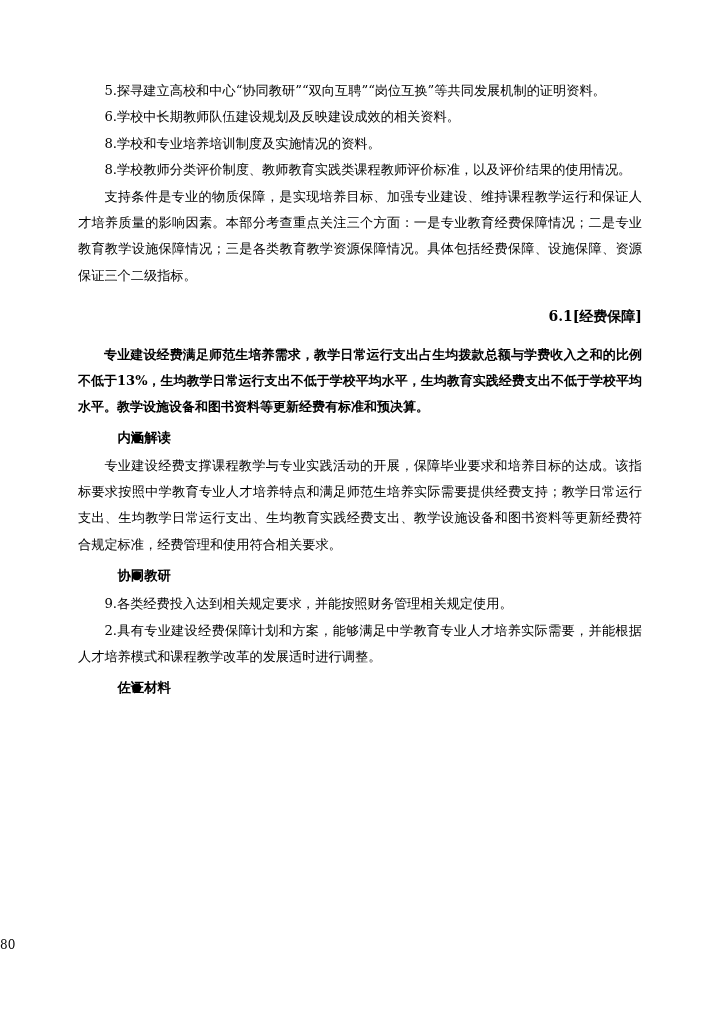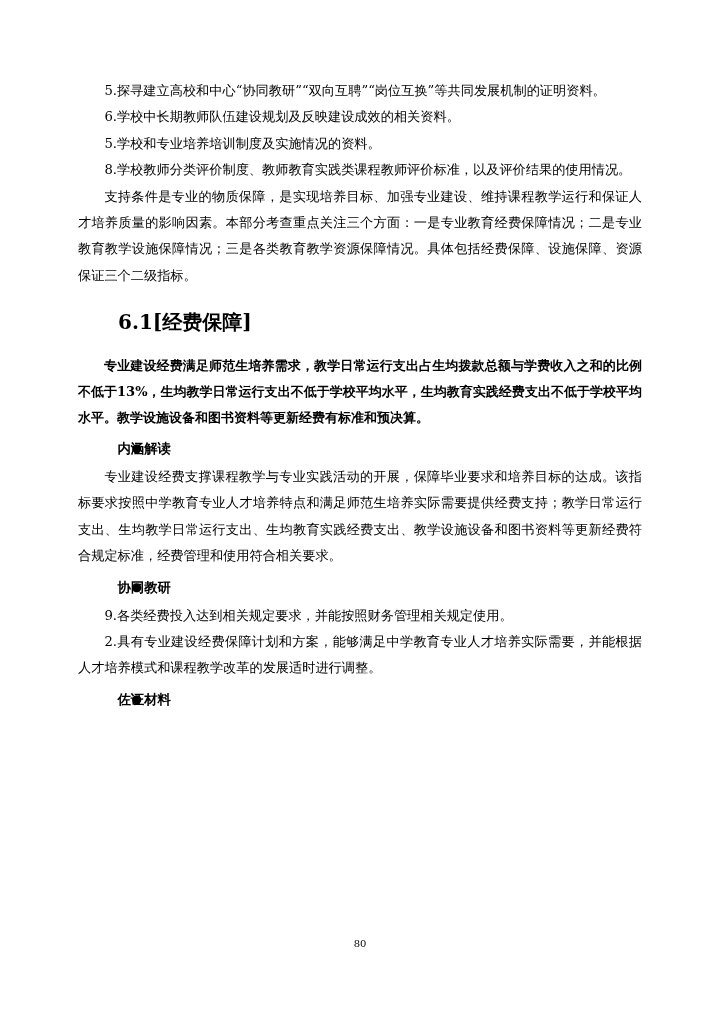--- a/index.html
+++ b/index.html
@@ -39,26 +39,27 @@
   .section-title {
     text-align: center;
     font-size: 16.5px;
     font-weight: bold;
     letter-spacing: 2px;
     margin-top: 30px;
     margin-bottom: 12px;
     line-height: 1.8;
   }
   .sub-title {
-    font-size: 20px;
+    font-size: 14px;
     font-weight: bold;
     text-indent: 2em;
     margin-top: 14px;
     margin-bottom: 6px;
     line-height: 1.9;
+    text-align: right;
   }
   .bold-block {
     font-size: 13px;
     font-weight: bold;
     line-height: 2.0;
     text-indent: 2em;
     margin-top: 12px;
     margin-bottom: 4px;
     text-align: justify;
     text-justify: inter-ideograph;
@@ -77,34 +78,33 @@
     vertical-align: 1px;
   }
   .para-gap {
     margin-top: 2px;
   }
   .page-number {
     position: absolute;
     left: 0;
     right: 0;
     top: 938px;
-    text-align: center;
-    font-size: 10px;
+    font-size: 12px;
     font-family: "DejaVu Serif", "Liberation Serif", serif;
   }
 </style>
 </head>
 <body>
 
 <div class="page">
   <div class="content">
 
     <p class="numbered">5.探寻建立高校和中心“协同教研”“双向互聘”“岗位互换”等共同发展机制的证明资料。</p>
     <p class="numbered">6.学校中长期教师队伍建设规划及反映建设成效的相关资料。</p>
-    <p class="numbered">5.学校和专业培养培训制度及实施情况的资料。</p>
+    <p class="numbered">8.学校和专业培养培训制度及实施情况的资料。</p>
     <p class="numbered">8.学校教师分类评价制度、教师教育实践类课程教师评价标准，以及评价结果的使用情况。</p>
 
 
     <p class="indent">支持条件是专业的物质保障，是实现培养目标、加强专业建设、维持课程教学运行和保证人才培养质量的影响因素。本部分考查重点关注三个方面：一是专业教育经费保障情况；二是专业教育教学设施保障情况；三是各类教育教学资源保障情况。具体包括经费保障、设施保障、资源保证三个二级指标。</p>
 
     <div class="sub-title">6.1[经费保障]</div>
 
     <p class="bold-block">专业建设经费满足师范生培养需求，教学日常运行支出占生均拨款总额与学费收入之和的比例不低于13%，生均教学日常运行支出不低于学校平均水平，生均教育实践经费支出不低于学校平均水平。教学设施设备和图书资料等更新经费有标准和预决算。</p>
 
     <div class="bullet-head"><span class="bullet-dot">●</span><span>内涵解读</span></div>

